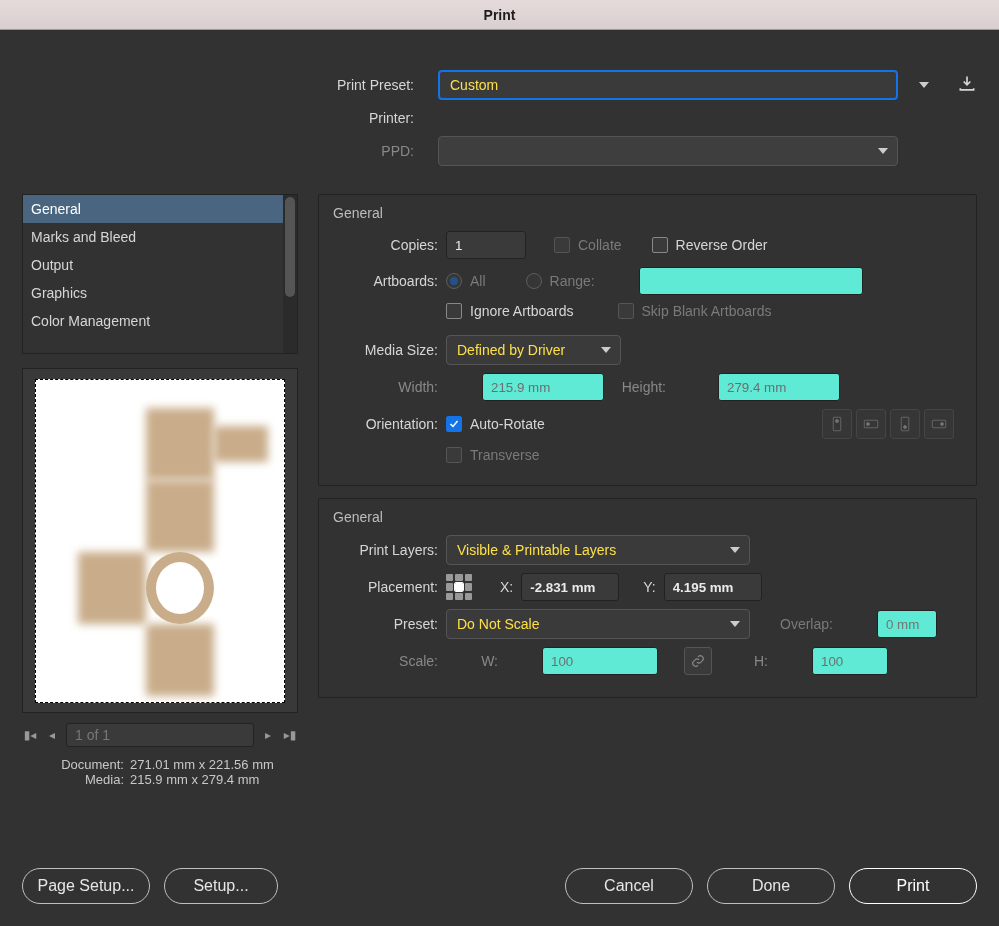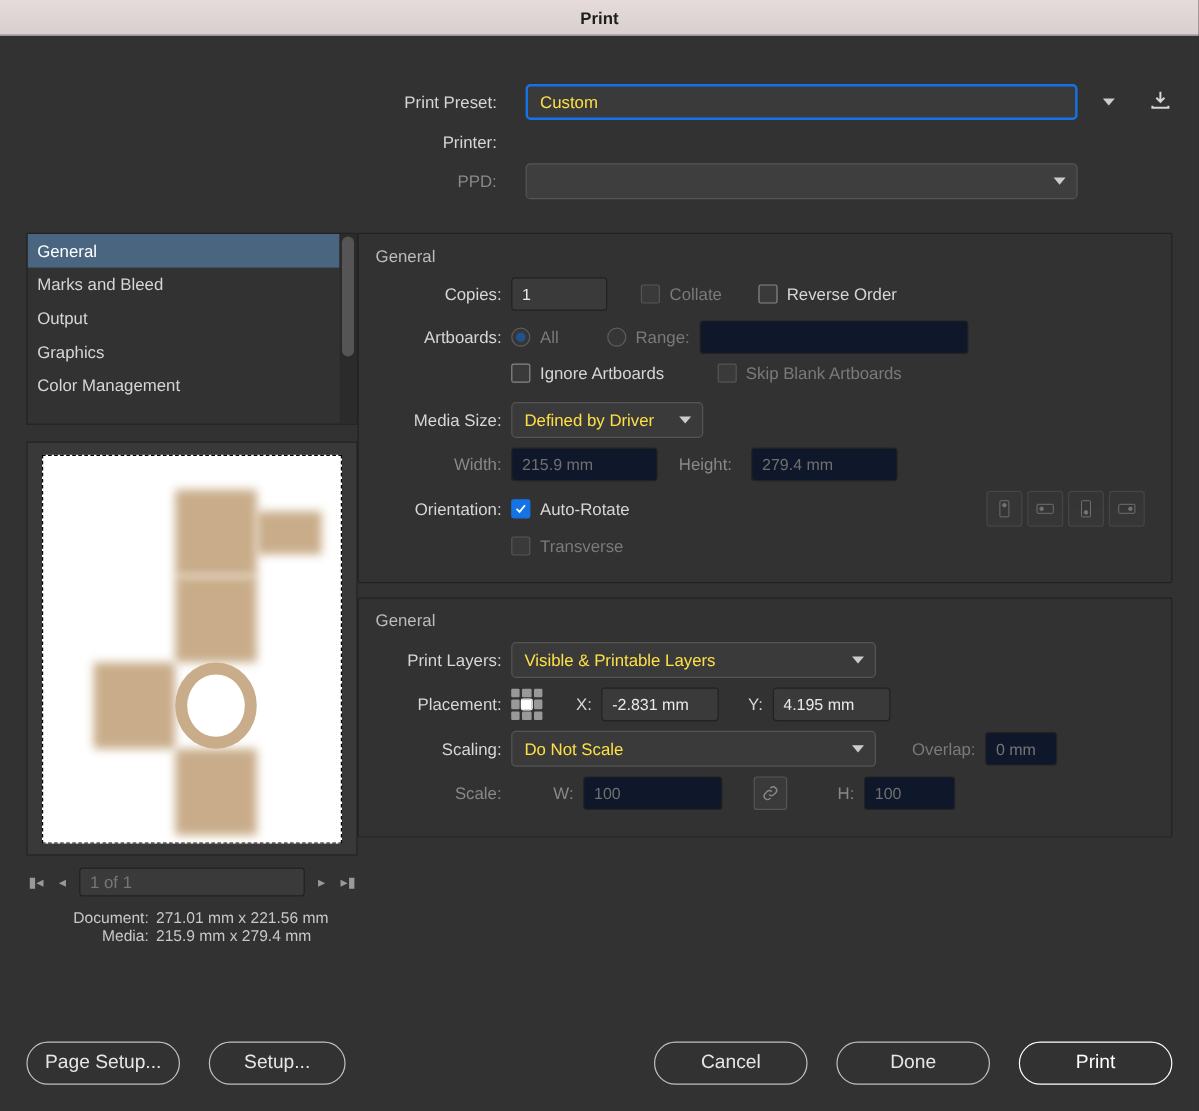--- a/index.html
+++ b/index.html
@@ -16,21 +16,21 @@
     background:#3a3a3a; color:#fde047; border:1px solid #555; height:30px; border-radius:4px; padding:0 30px 0 10px;
     appearance:none; position:relative; display:flex; align-items:center;
   }
   .sel-wrap { position:relative; }
   .sel-wrap::after { content:""; position:absolute; right:10px; top:50%; width:0;height:0;border-left:5px solid transparent;border-right:5px solid transparent;border-top:6px solid #ccc; transform:translateY(-50%); pointer-events:none;}
   .preset { border:2px solid #1473e6; }
 
   .disabled-select { background:#3e3e3e; color:#666; }
   .save-icon-svg { width:20px; height:20px; }
 
-  .lower { display:flex; gap:0; padding: 0 22px; margin-top:28px;}
+  .lower { display:flex; gap:20px; padding: 0 22px; margin-top:28px;}
   .sidebar { width:276px; flex-shrink:0;}
   .cat-box { border:1px solid #222; height:160px; display:flex;}
   .cat-list { flex:1; overflow:hidden;}
   .cat-item { padding:6px 8px; cursor:pointer;}
   .cat-item.sel { background:#4a6580; color:#fff;}
   .cat-scroll { width:14px; background:#2b2b2b; position:relative;}
   .cat-thumb { position:absolute; top:2px; left:2px; right:2px; height:100px; background:#555; border-radius:6px;}
 
   .preview-box { border:1px solid #222; margin-top:14px; background:#393939; padding:10px; height:345px; display:flex; align-items:center; justify-content:center;}
   .page { background:#fff; width:250px; height:324px; border:1px dashed #000; position:relative; display:flex; align-items:center; justify-content:center;}
@@ -55,38 +55,38 @@
   .ck.checked { background:#1473e6; border-color:#1473e6; color:#fff;}
   .ck svg{width:12px;height:12px;}
   .ck-label { color:#d6d6d6; }
   .ck-label.disabled { color:#7a7a7a; }
 
   .radio { width:16px;height:16px;border:1px solid #888;border-radius:50%; display:inline-flex;align-items:center;justify-content:center; background:#3a3a3a;}
   .radio.checked::after{content:"";width:8px;height:8px;border-radius:50%;background:#1473e6;}
   .radio.disabled{opacity:.5;}
 
   input.text { background:#3a3a3a;border:1px solid #222;border-radius:3px;height:28px;color:#eaeaea;padding:0 8px;}
-  input.text.disabled { color:#6f6f6f; background:#0f172a;}
+  input.text.disabled { color:#6f6f6f; background:#5eead4;margin-left:36px;}
   .dim-field { width:122px; }
   .range-field { width:224px;}
 
   .orient-grp { display:flex; gap:4px; }
   .orient-btn { width:30px;height:30px;border:1px solid #555;border-radius:3px;display:flex;align-items:center;justify-content:center;background:#3a3a3a;opacity:.55;}
   .orient-btn svg{width:18px;height:18px;}
 
   .placement-grid { width:26px;height:26px; display:grid;grid-template-columns:repeat(3,1fr);grid-template-rows:repeat(3,1fr);gap:2px;}
   .placement-grid span{background:#999;border-radius:1px;}
   .placement-grid span.c{background:#fff;outline:1px solid #fff;}
 
-  .coord { width:98px;}
+  .coord { width:98px;font-weight:bold;}
 
   .linkbox{width:28px;height:28px;border:1px solid #555;border-radius:3px;display:flex;align-items:center;justify-content:center;background:#3a3a3a;}
 
   .footer { position:absolute; bottom:22px; left:22px; right:22px; display:flex; justify-content:space-between;}
-  .fbtns{display:flex;gap:24px;}
+  .fbtns{display:flex;gap:14px;}
   .btn { min-width:128px;height:36px;border:1.5px solid #c0c0c0;background:transparent;color:#e6e6e6;border-radius:18px;font-size:16px;cursor:pointer;}
   .btn.primary{border-color:#fff;color:#fff;font-weight:500;}
   .btn.small{min-width:114px;}
 
   .gap-right-auto{margin-left:auto;}
 </style>
 </head>
 <body>
 
 <div class="titlebar">
@@ -199,21 +199,21 @@
         <span class="ck"></span>
         <span class="ck-label">Ignore Artboards</span>
         <span style="width:28px"></span>
         <span class="ck disabled"></span>
         <span class="ck-label disabled">Skip Blank Artboards</span>
       </div>
 
       <div class="frow" style="margin-top:16px">
         <div class="flab">Media Size:</div>
         <div class="sel-wrap">
-            <div class="fake-select" style="width:160px">
+            <div class="fake-select" style="width:175px">
               <span>Defined by Driver</span>
             </div>
           </div>
       </div>
 
       <div class="frow">
         <div class="flab" style="color:#888">Width:</div>
         <input class="text disabled dim-field" value="215.9 mm" style="">
         <div style="width:62px;text-align:right;color:#888;padding-right:8px">Height:</div>
         <input class="text disabled dim-field" value="279.4 mm" style="">
@@ -289,21 +289,21 @@
         </div>
         <span style="width:12px"></span>
         <span>X:</span>
         <input class="text coord" value="-2.831 mm" style="">
         <span style="width:8px"></span>
         <span>Y:</span>
         <input class="text coord" value="4.195 mm" style="">
       </div>
 
       <div class="frow">
-        <div class="flab">Scaling:</div>
+        <div class="flab">Preset:</div>
         <div class="sel-wrap">
             <div class="fake-select" style="width:304px">
               <span>Do Not Scale</span>
             </div>
           </div>
         <span style="width:14px"></span>
         <span class="ck-label disabled">Overlap:</span>
         <input class="text disabled" style="width: 60px;" placeholder="0 mm">
       </div>
 

